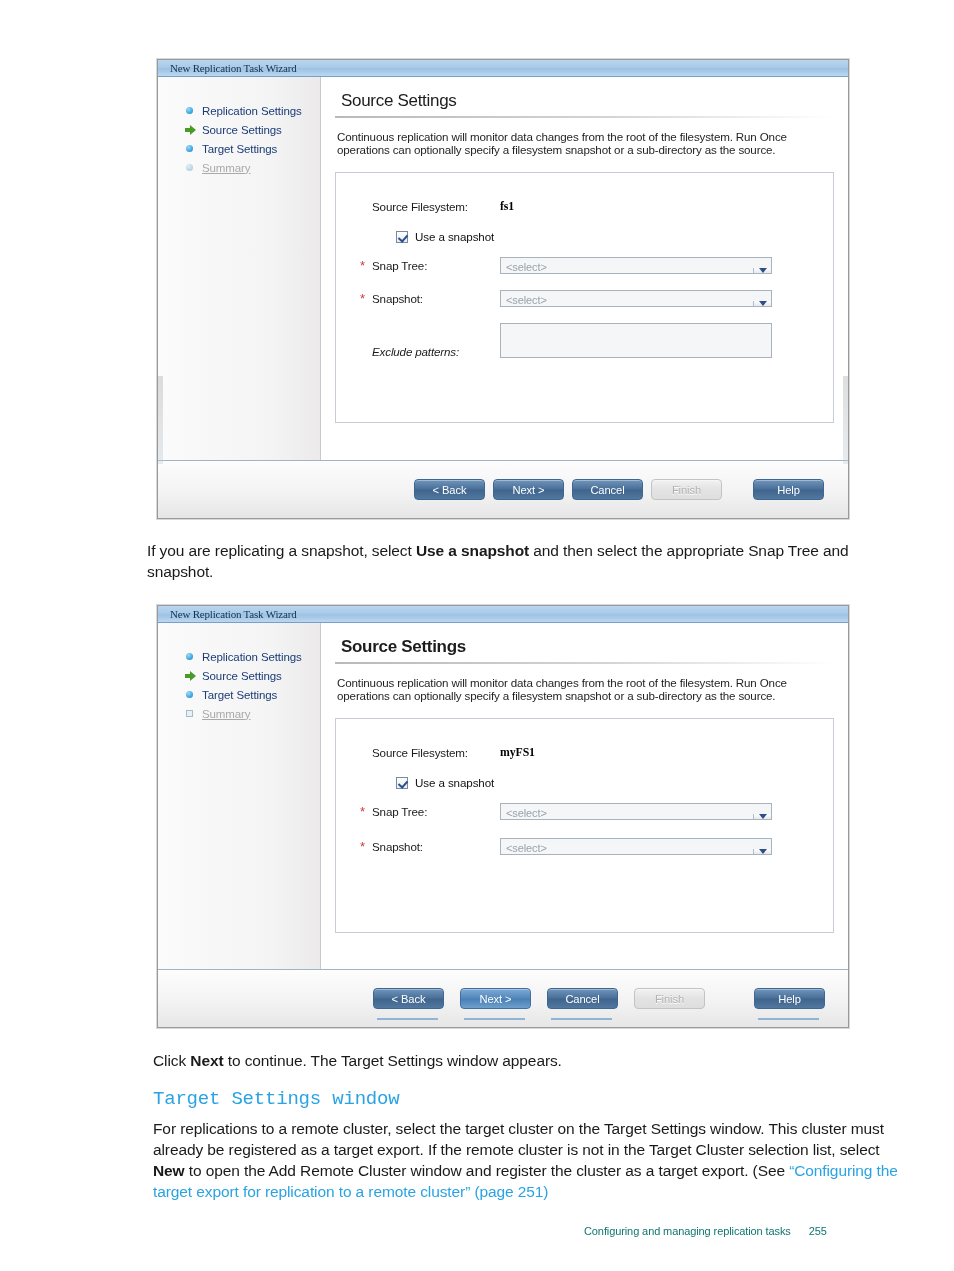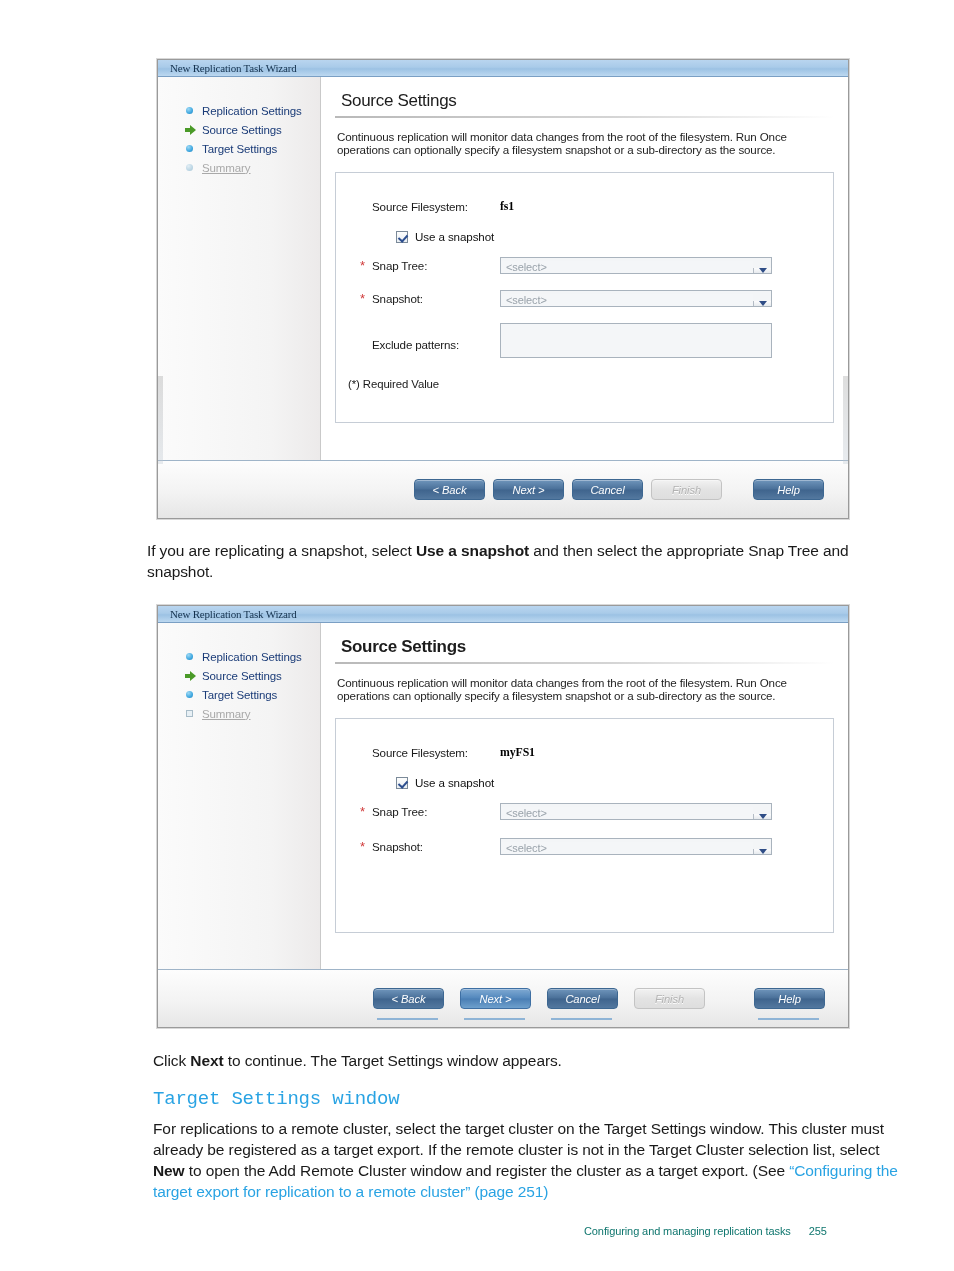--- a/index.html
+++ b/index.html
@@ -285,21 +285,20 @@
     border-radius: 4px;
     border: 1px solid #3d6791;
     background: linear-gradient(to bottom, #6f95bb 0%, #4a7099 48%, #3f648d 52%, #53789f 100%);
     color: #ffffff;
     font-size: 11.2px;
     display: flex;
     align-items: center;
     justify-content: center;
     letter-spacing: -0.1px;
     box-shadow: inset 0 1px 0 rgba(255,255,255,0.35);
-    font-style: italic;
   }
   .btn.primary {
     background: linear-gradient(to bottom, #7fa9d2 0%, #5388bd 48%, #4a7eb4 52%, #6ea0cd 100%);
     border-color: #3e6fa3;
   }
   .btn.disabled {
     background: linear-gradient(to bottom,#f2f2f2 0%, #e3e3e3 50%, #dedede 100%);
     border: 1px solid #c3c3c3;
     color: #b2b2b2;
     text-shadow: 0 1px 0 #fff;
@@ -388,29 +387,26 @@
           <span class="req-star">*</span>
           <span class="field-label">Snapshot:</span>
           <span class="select-box" style="width:272px;">
             <span class="select-text">&lt;select&gt;</span>
             <span class="select-arrow">
                 <span class="chev"></span>
               </span>
           </span>
         </div>
 
-        <div class="form-row" style="margin-top:16px; align-items:center;">
+        <div class="form-row" style="margin-top:16px; align-items:flex-end;font-style:italic;">
           <span class="req-star"></span>
           <span class="field-label" style="margin-top:8px;">Exclude patterns:</span>
           <span class="textarea-box" style="width:272px; height:35px;"></span>
         </div>
 
-        <div class="req-note" style="margin-top:20px; padding-left:12px;">
-          <span>(*) Required Value</span>
-        </div>
       </div>
     </div>
   </div>
 
   <div class="wz-footer" style="height:58px;">
     <div class="btn" style="position:absolute; left:256px; top:18px;">&lt; Back</div>
     <div class="btn" style="position:absolute; left:335px; top:18px;">Next &gt;</div>
     <div class="btn" style="position:absolute; left:414px; top:18px;">Cancel</div>
     <div class="btn disabled" style="position:absolute; left:493px; top:18px;">Finish</div>
     <div class="btn" style="position:absolute; left:595px; top:18px;">Help</div>

